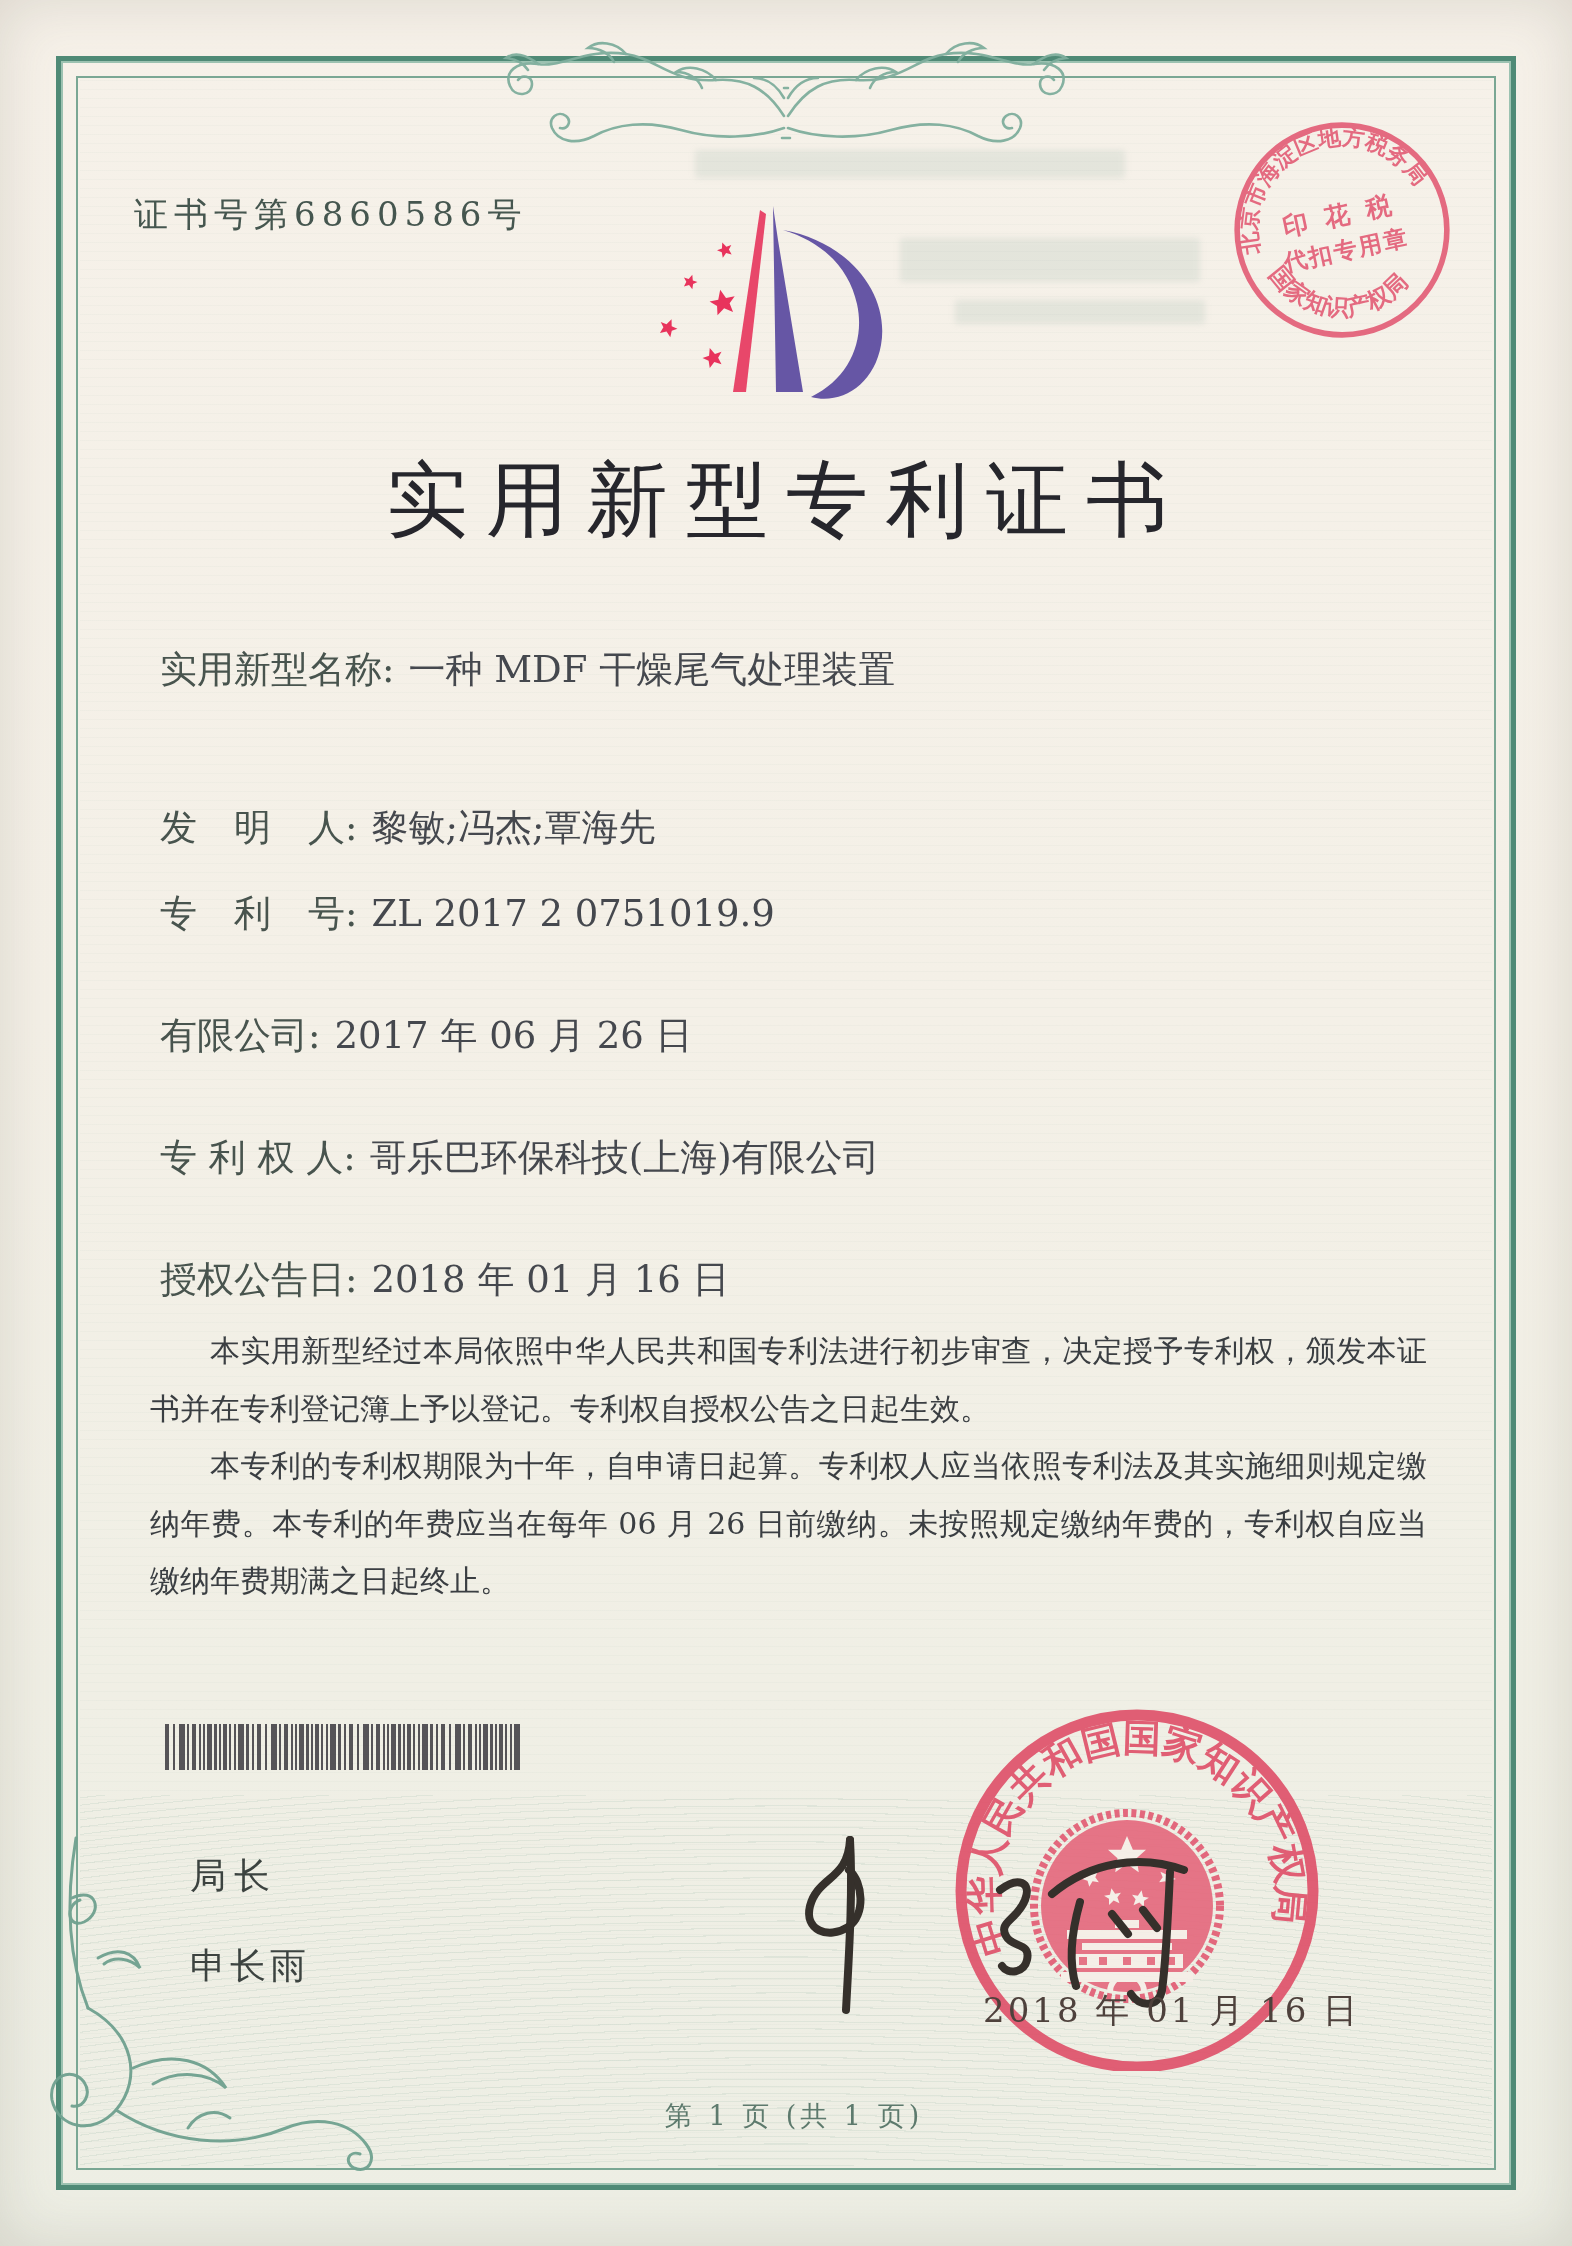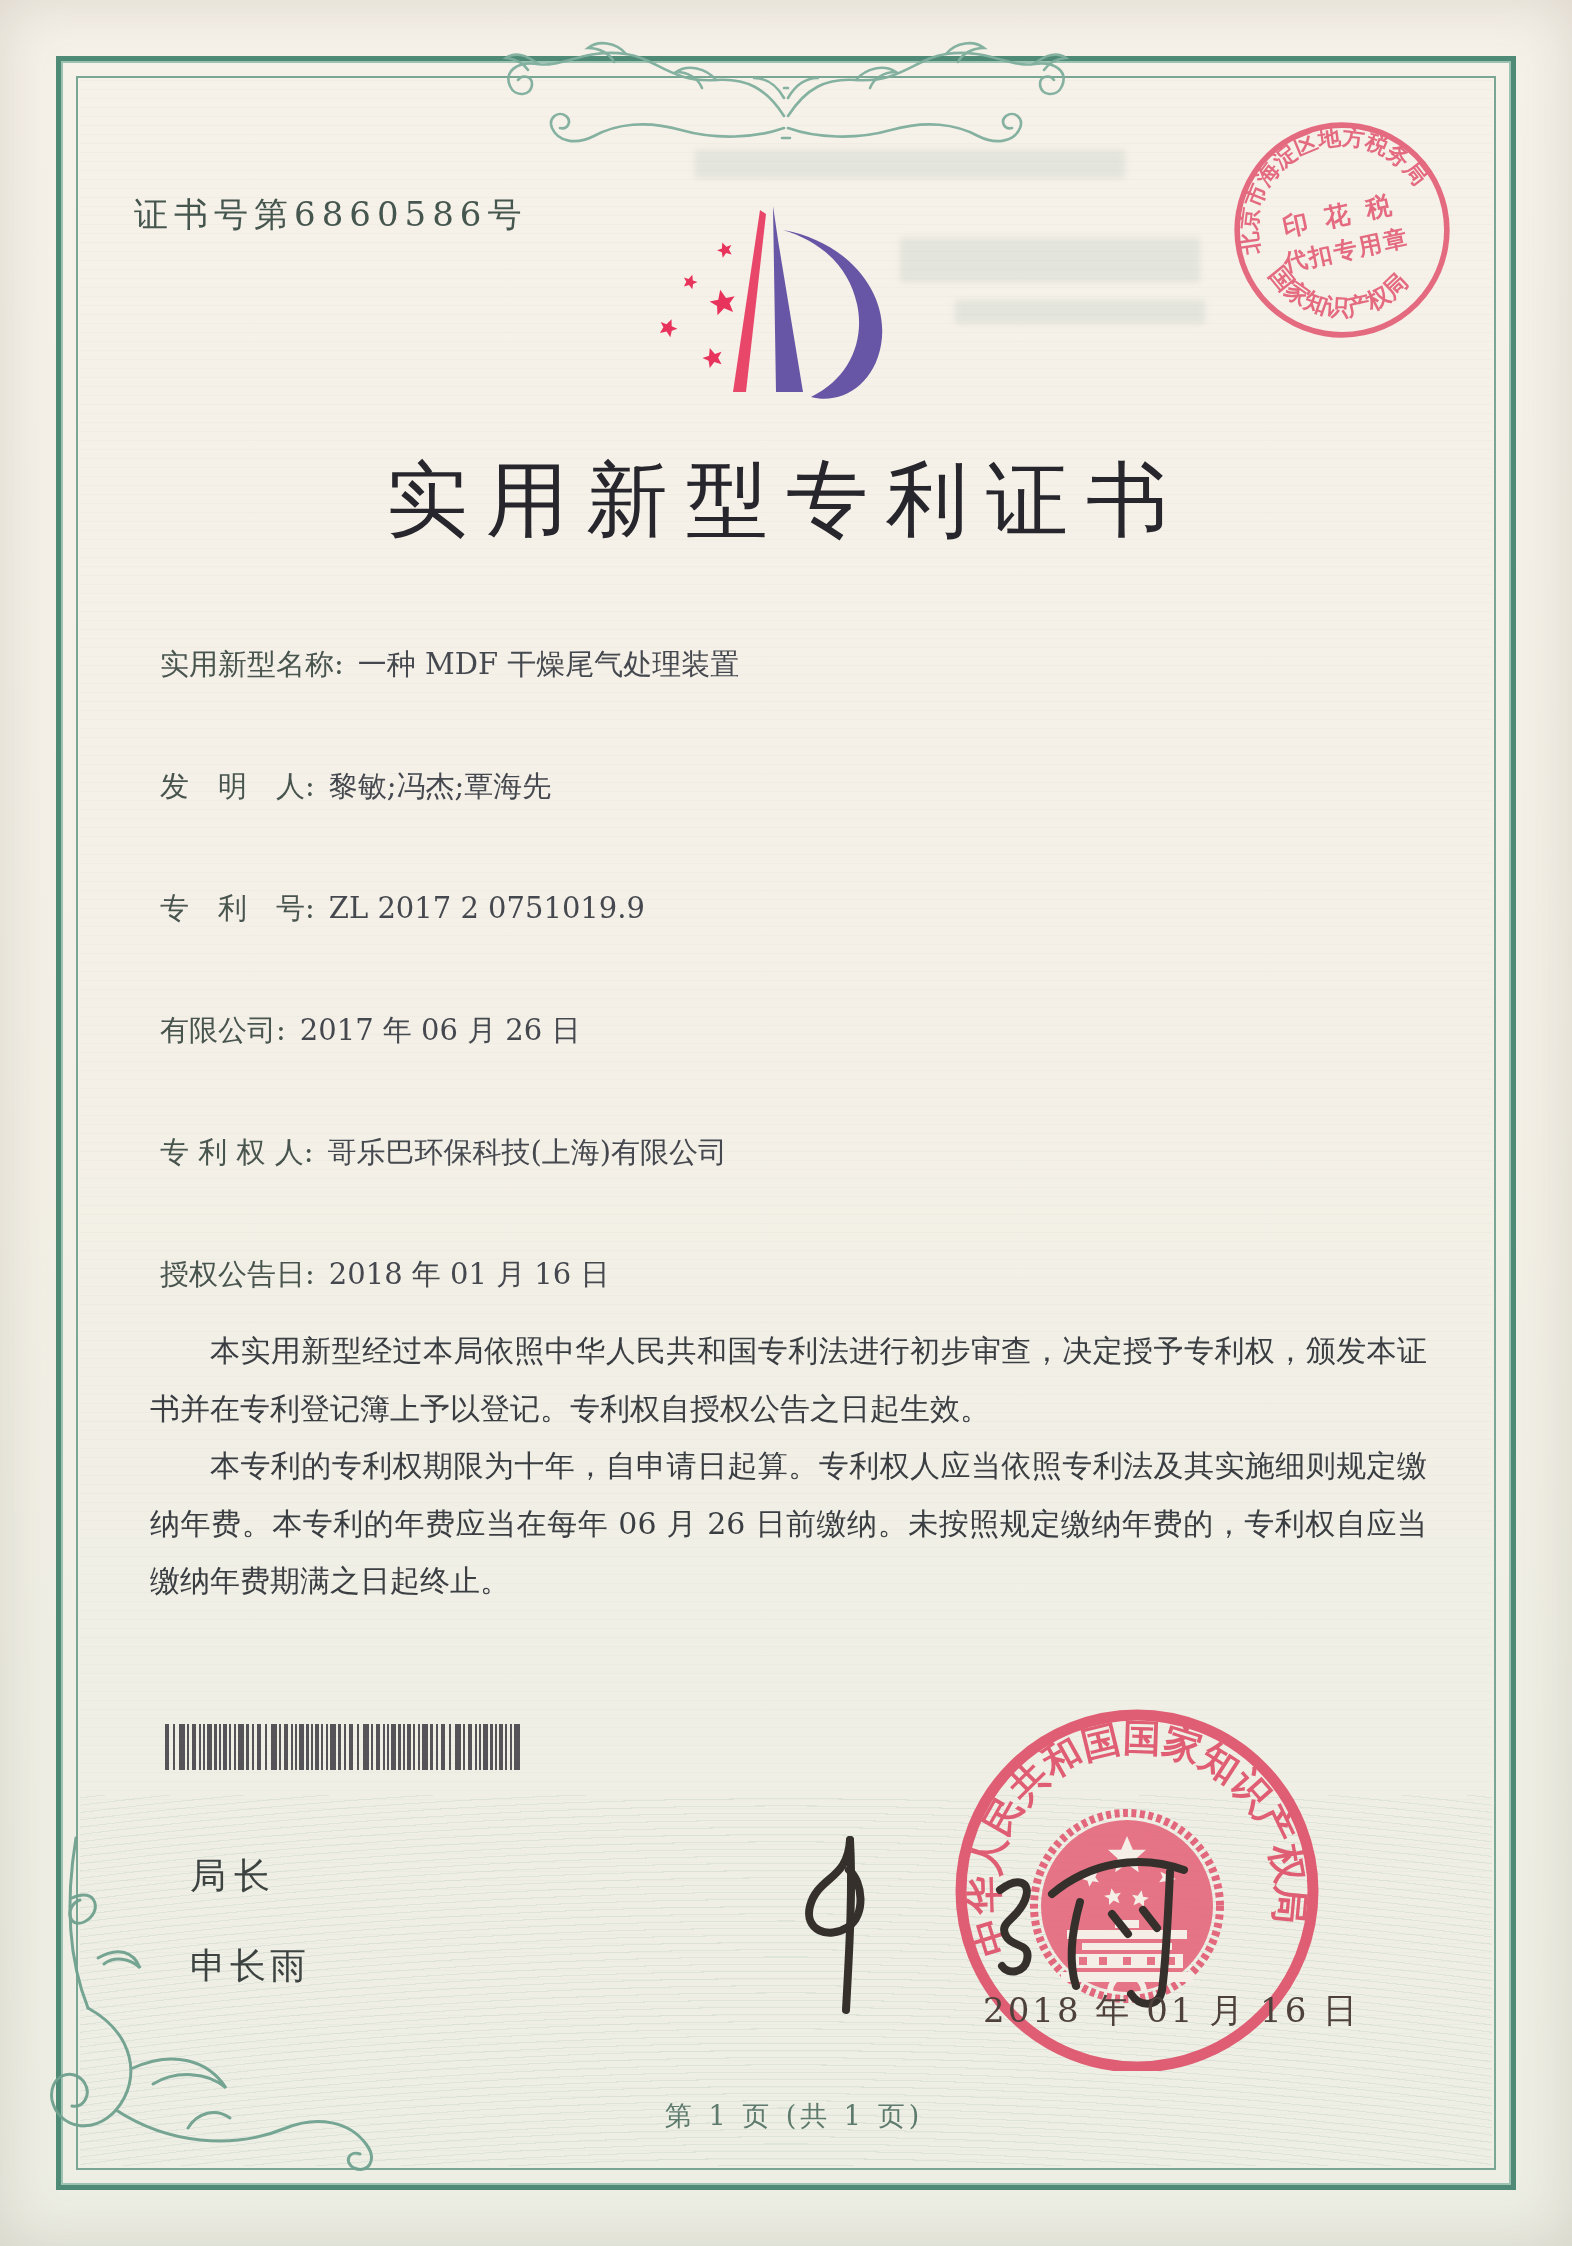--- a/index.html
+++ b/index.html
@@ -43,21 +43,21 @@
   .ghost{ position:absolute; background:rgba(128,158,146,.15); filter:blur(3px); border-radius:4px; }
 
   .cert-number{
     position:absolute; left:134px; top:192px;
     font-size:34px; letter-spacing:6px; color:#45564f; font-weight:500;
   }
   .title{
     position:absolute; left:0; right:0; top:446px; text-align:center;
     font-size:82px; font-weight:400; color:#26262c; letter-spacing:18px;
   }
-  .field-row{ position:absolute; left:160px; font-size:29px; color:#474f4c; white-space:nowrap; }
+  .field-row{ position:absolute; left:160px; font-size:37px; color:#474f4c; white-space:nowrap; }
   .field-row .lbl{ color:#48544e; }
   .field-row .val{ color:#45484e; margin-left:14px; }
   .body-text{
     position:absolute; left:150px; right:145px; top:1322px;
     font-size:30px; line-height:57.5px; color:#3a3e42; text-align:justify;
   }
   .body-text p{ text-indent:2em; }
   .director-title{ position:absolute; left:190px; top:1852px; font-size:36px; color:#3c4340; letter-spacing:8px; }
   .director-name { position:absolute; left:190px; top:1942px; font-size:36px; color:#3c4340; letter-spacing:4px;text-align:right; }
   .seal-date{
@@ -149,21 +149,21 @@
     </text>
     <text x="112" y="106" text-anchor="middle" font-size="25" fill="#e25872" font-weight="700" letter-spacing="4">印 花 税</text>
     <text x="112" y="140" text-anchor="middle" font-size="23" fill="#e25872" font-weight="700" letter-spacing="2">代扣专用章</text>
   </svg>
 
   <div class="title">实用新型专利证书</div>
 
   <div class="field-row" style="top:645px">
     <span class="lbl">实用新型名称:</span><span class="val">一种 MDF 干燥尾气处理装置</span>
   </div>
-  <div class="field-row" style="top:767px">
+  <div class="field-row" style="top:803px">
     <span class="lbl">发　明　人:</span><span class="val">黎敏;冯杰;覃海先</span>
   </div>
   <div class="field-row" style="top:889px">
     <span class="lbl">专　利　号:</span><span class="val">ZL 2017 2 0751019.9</span>
   </div>
   <div class="field-row" style="top:1011px">
     <span class="lbl">有限公司:</span><span class="val">2017 年 06 月 26 日</span>
   </div>
   <div class="field-row" style="top:1133px">
     <span class="lbl">专 利 权 人:</span><span class="val">哥乐巴环保科技(上海)有限公司</span>

